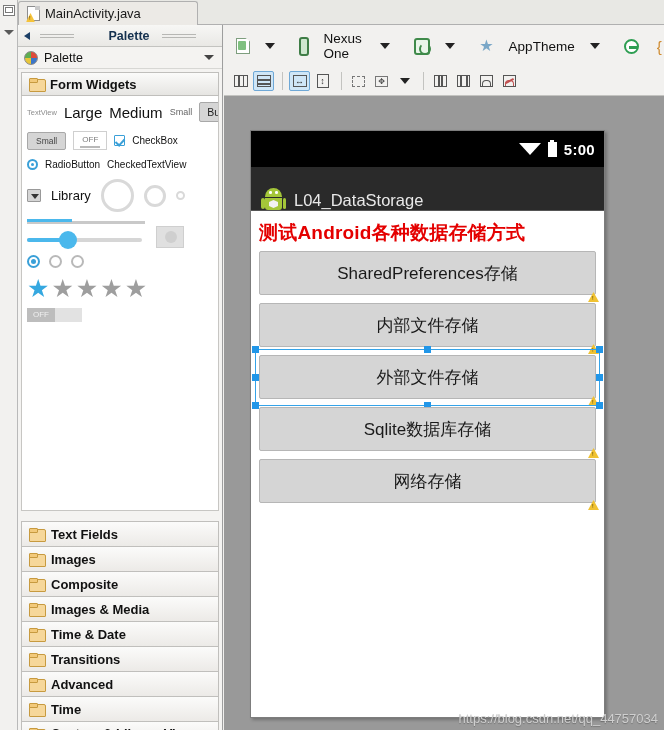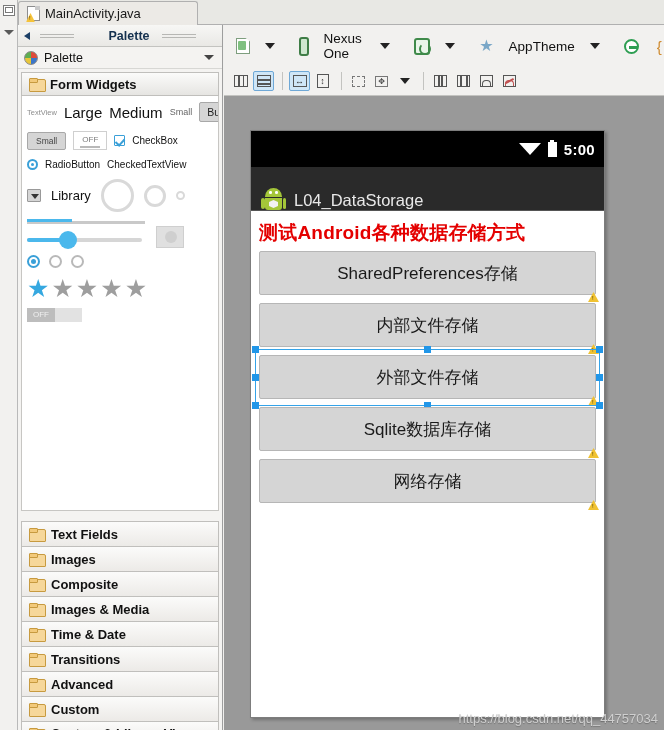--- a/index.html
+++ b/index.html
@@ -434,21 +434,21 @@
       <div class="cat-item">
         <span class="folder-icon"></span>
         <span>Transitions</span>
       </div>
       <div class="cat-item">
         <span class="folder-icon"></span>
         <span>Advanced</span>
       </div>
       <div class="cat-item">
         <span class="folder-icon"></span>
-        <span>Custom</span>
+        <span>Time</span>
       </div>
       <div class="cat-item">
         <span class="folder-icon"></span>
         <span>Custom &amp; Library Views</span>
       </div>
     </div>
   </div>
 
   <div class="editor">
 

